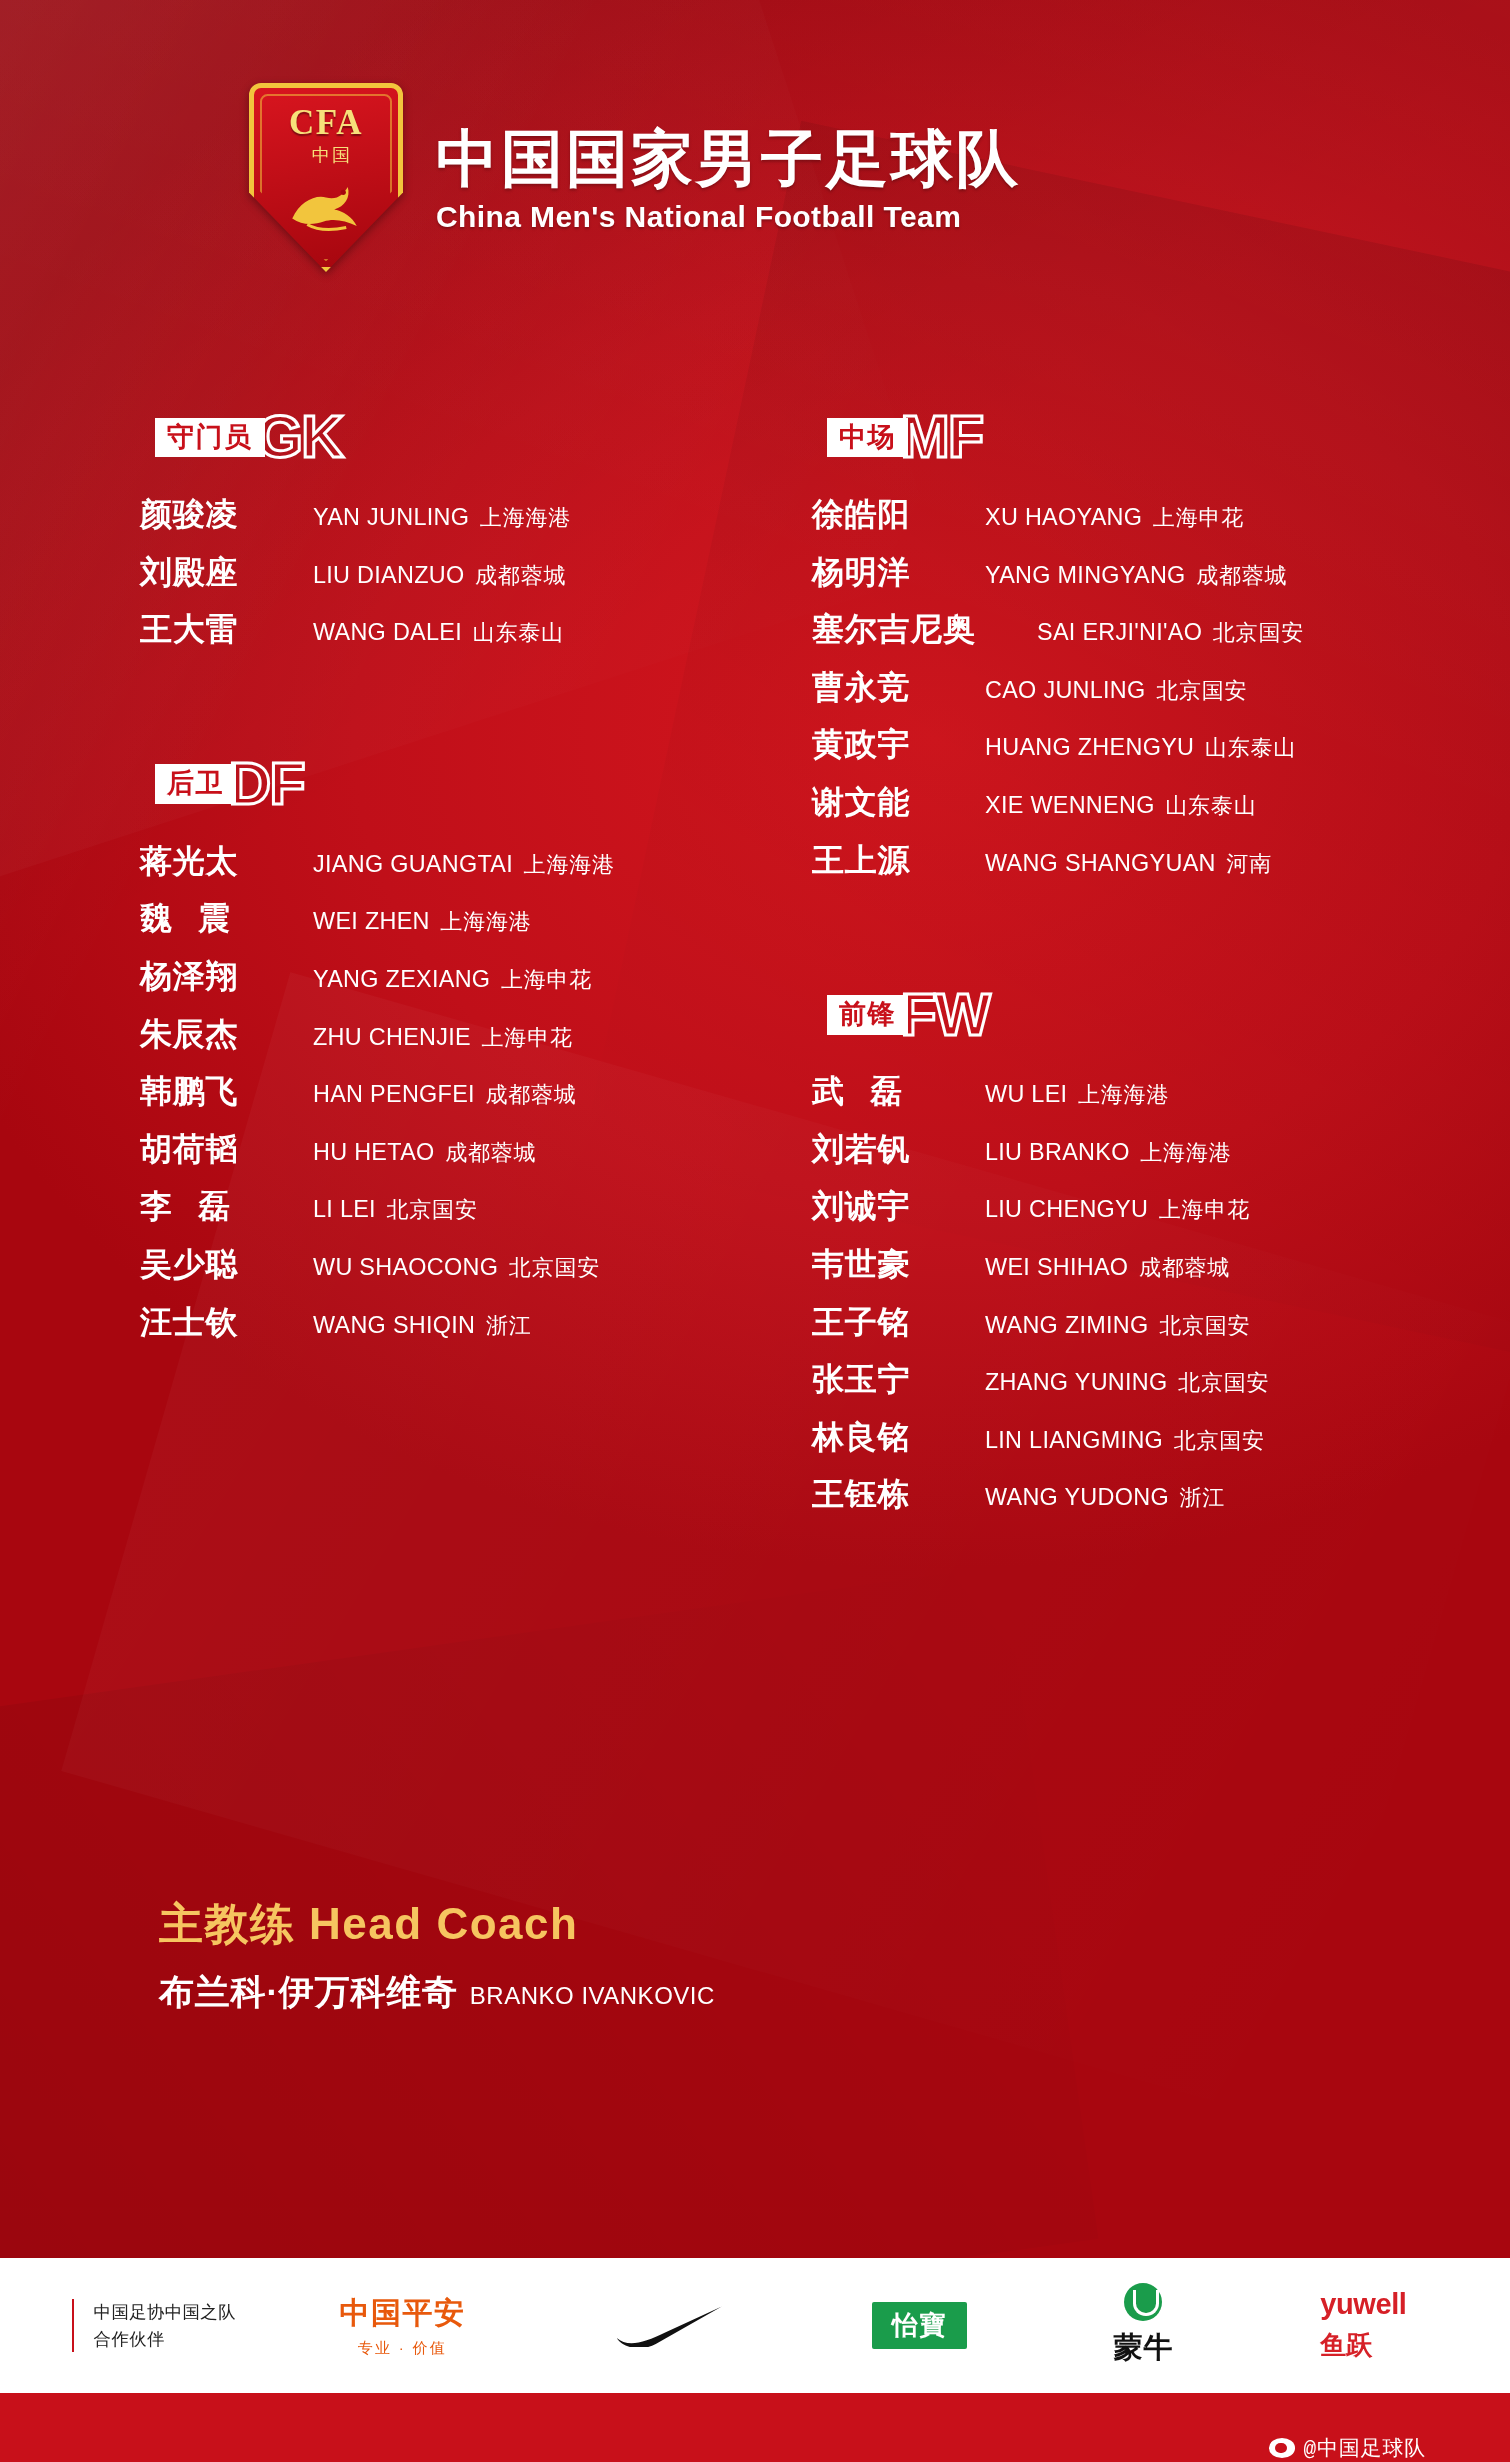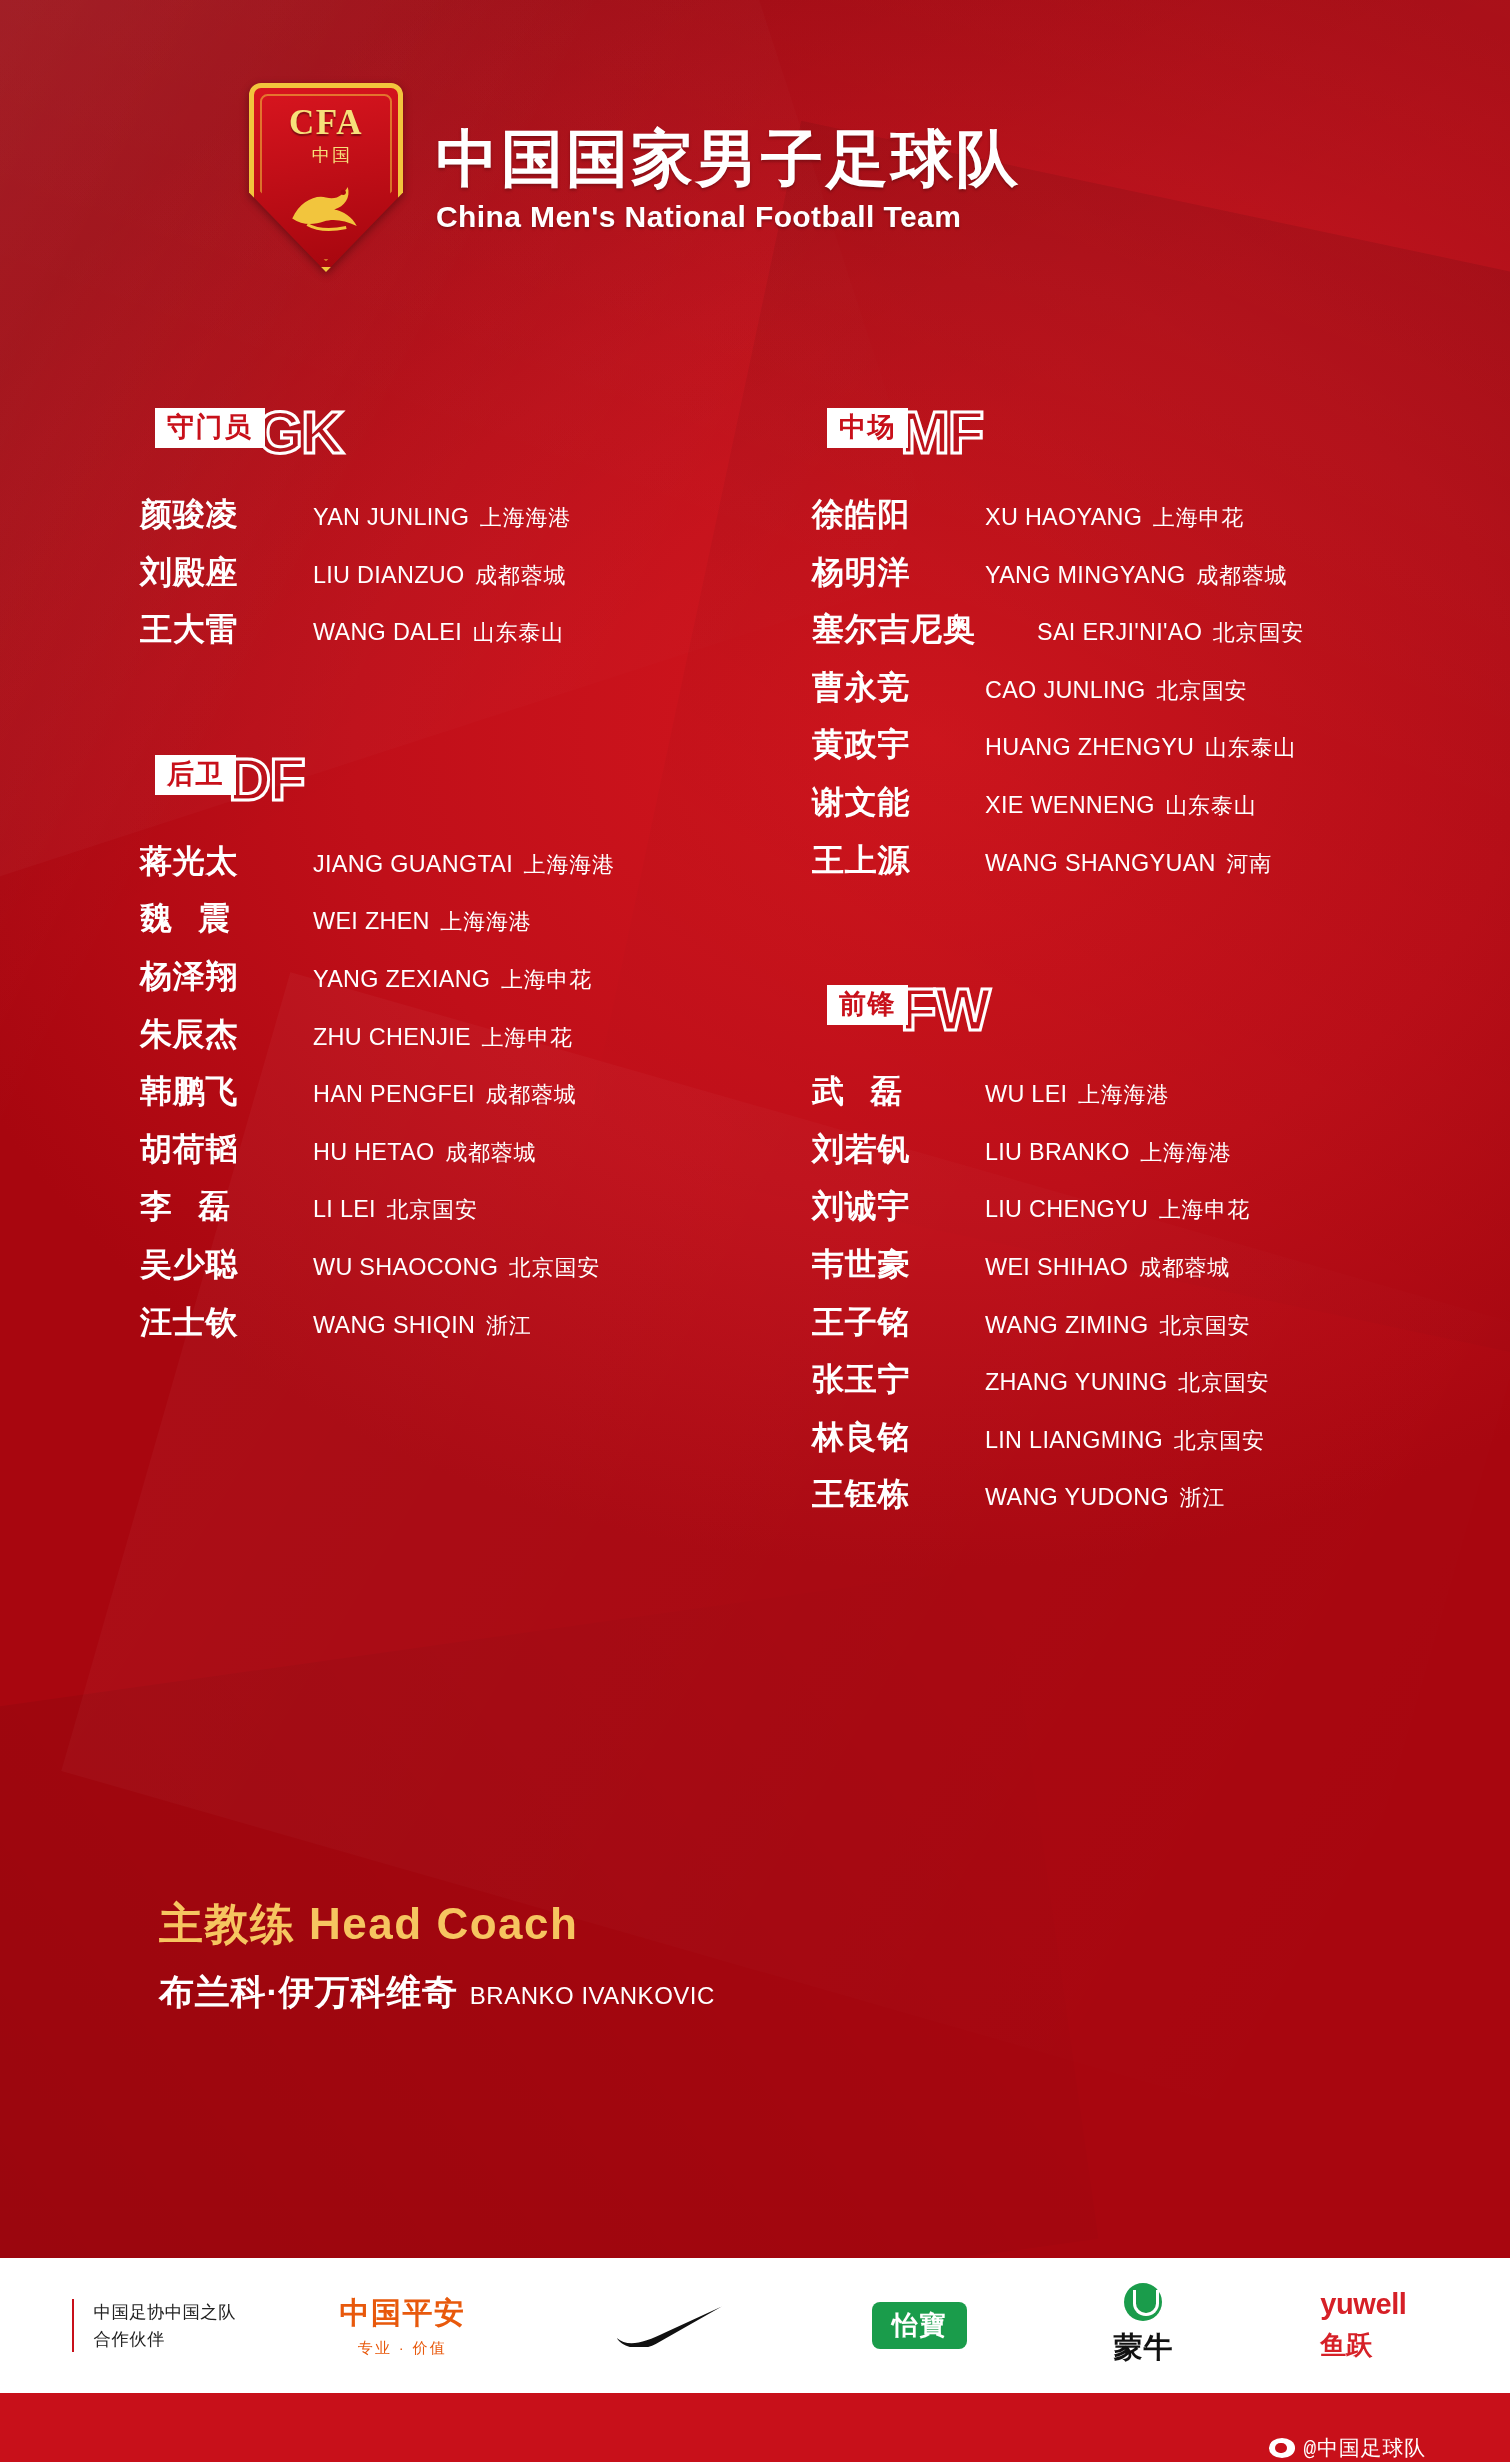--- a/index.html
+++ b/index.html
@@ -101,21 +101,21 @@
     margin-top: 9px;
     text-shadow: 0 1.5px 2.3px rgba(0,0,0,0.25);
   }
 
   
   .col-left  { position: absolute; top: 408px; left: 140px;  width: 634px; }
   .col-right { position: absolute; top: 408px; left: 812px; width: 649px; }
 
   .group { margin-bottom: 7.6px; }
   .group-head {
-    display: flex; align-items: flex-start;
+    display: flex; align-items: center;
     margin-bottom: 26px;
     height: 59px;
     padding-left: 15px;
   }
   .badge-cn {
     background: #fff;
     color: #c8101a;
     font-size: 27px;
     font-weight: bold;
     letter-spacing: 1.5px;
@@ -217,21 +217,21 @@
   .sp { display: flex; flex-direction: column; align-items: center; }
   .sp-pingan-top {
     color: #e8590c; font-size: 30px; font-weight: bold; letter-spacing: 1.5px;
   }
   .sp-pingan-sub {
     color: #e8590c; font-size: 15px; letter-spacing: 2.3px; margin-top: 4.5px;
   }
   .swoosh { width: 113px; height: 42px; }
   .sp-yibao {
     background: #1a9c4b; color: #fff; font-size: 26px; font-weight: bold;
-    padding: 6px 19.6px; border-radius: 8px; letter-spacing: 1.5px;
+    padding: 6px 19.6px; border-radius: 2px; letter-spacing: 1.5px;
     position: relative;
   }
   .sp-mengniu { display: flex; align-items: center; gap: 7.6px; }
   .mn-mark {
     width: 38px; height: 38px; background: #1a9c4b; border-radius: 50%;
     position: relative;
   }
   .mn-mark::after {
     content: ""; position: absolute; left: 9px; top: 7.6px;
     width: 19.6px; height: 22.7px; border: 3.8px solid #fff;

